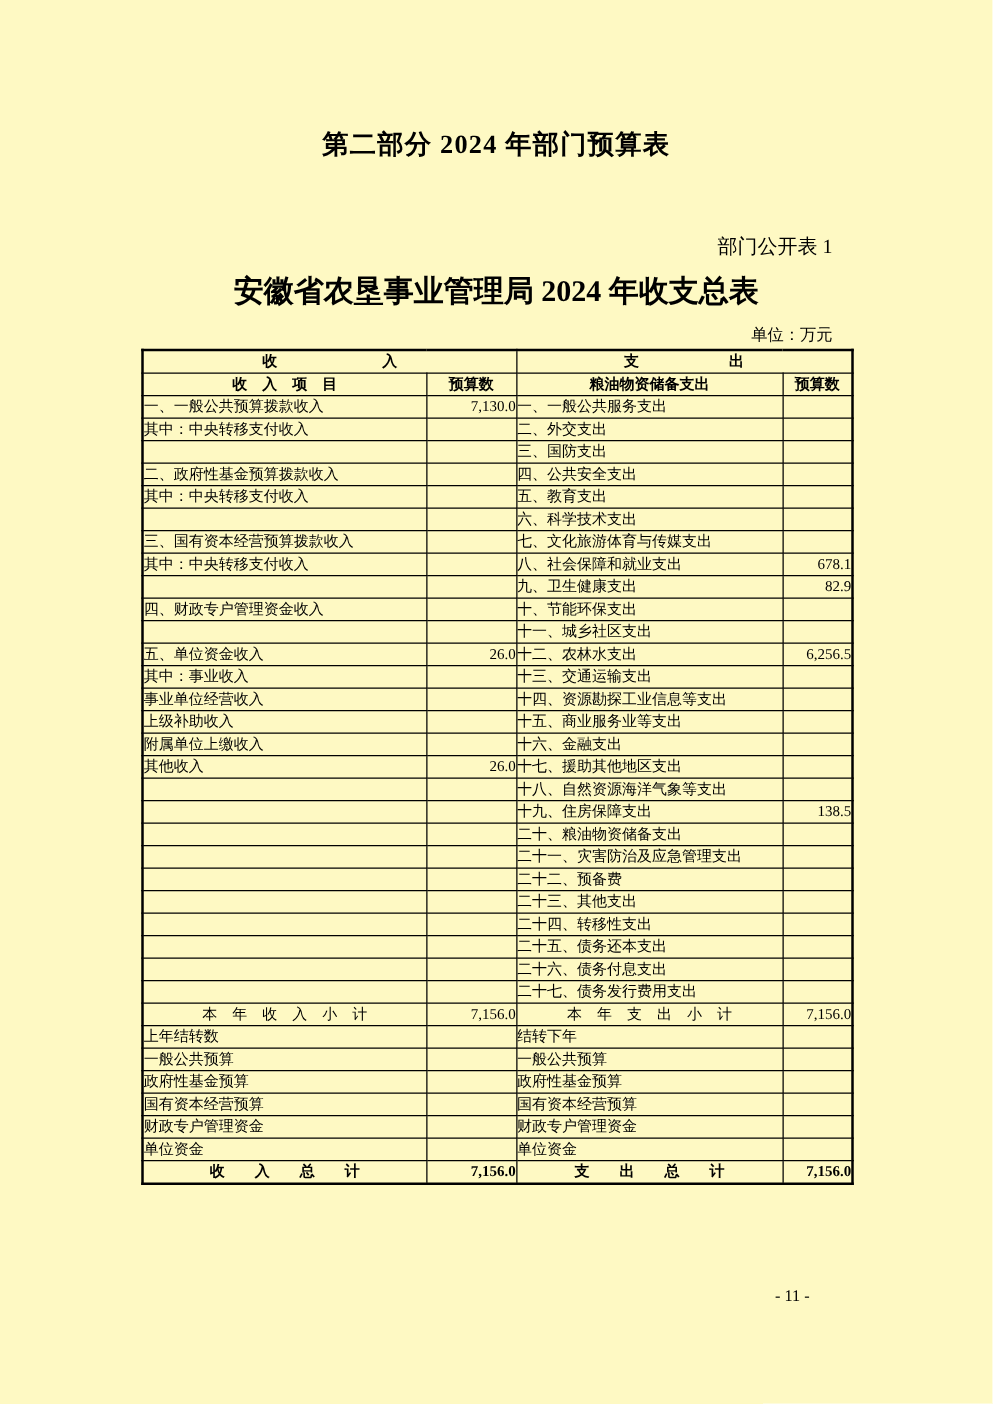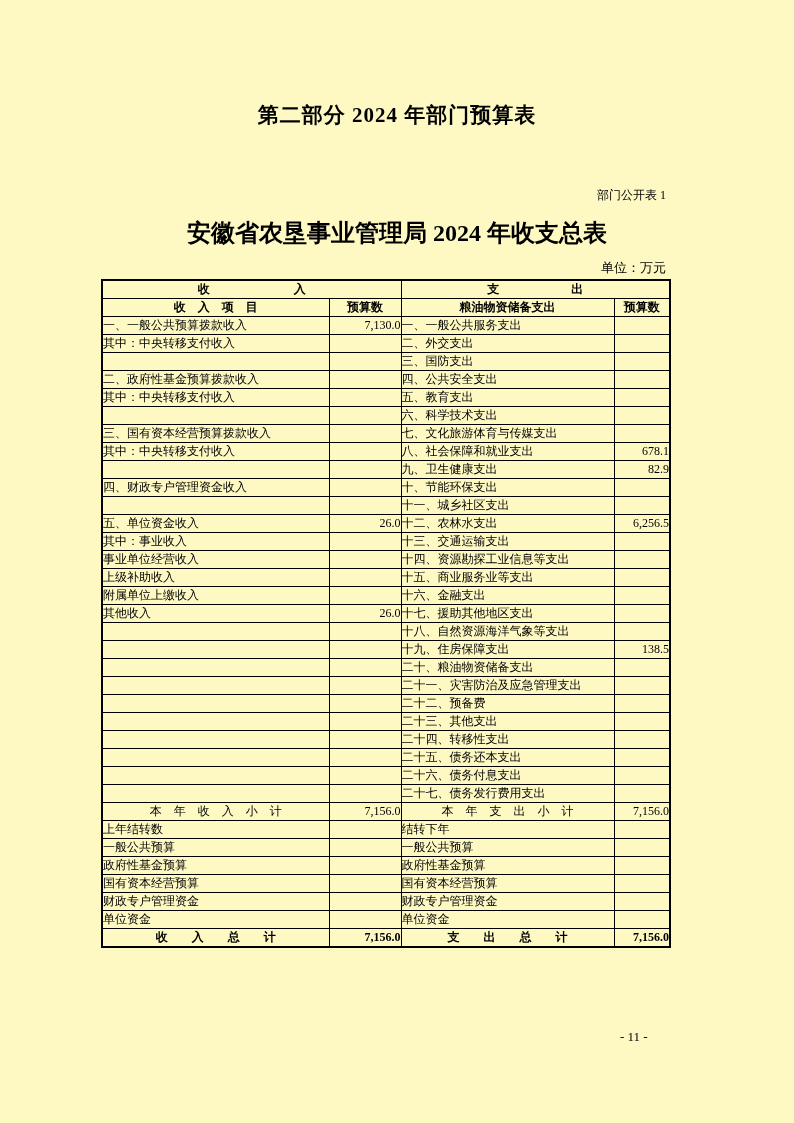--- a/index.html
+++ b/index.html
@@ -8,32 +8,32 @@
     font-family:"Liberation Serif","DejaVu Serif",serif;
     color:#000;position:relative;
   }
   .page{position:absolute;inset:0;width:794px;height:1123px;background:#fef9c3;overflow:hidden;}
   .section-title{
     position:absolute;top:101px;left:0;width:100%;
     text-align:center;font-size:21px;font-weight:600;letter-spacing:1px;
   }
   .table-note{
     position:absolute;top:187px;left:113px;width:553px;
-    text-align:right;font-size:12px;
+    text-align:right;font-size:16px;
   }
   .table-title{
     position:absolute;top:217px;left:0;width:100%;
     text-align:center;font-size:24px;font-weight:bold;
   }
   .unit-label{
     position:absolute;top:259px;left:113px;width:553px;
     text-align:right;font-size:13px;
   }
   table.budget{
-    position:absolute;top:279px;left:101px;
+    position:absolute;top:279px;left:113px;
     border-collapse:collapse;table-layout:fixed;
     border:2px solid #000;
   }
   table.budget td{
     border:1px solid #000;
     height:17px;line-height:17px;
     font-size:12px;
     padding:0;overflow:hidden;white-space:nowrap;
   }
   td.h1{font-weight:bold;text-align:center;font-size:13px;height:19px;line-height:19px;}

